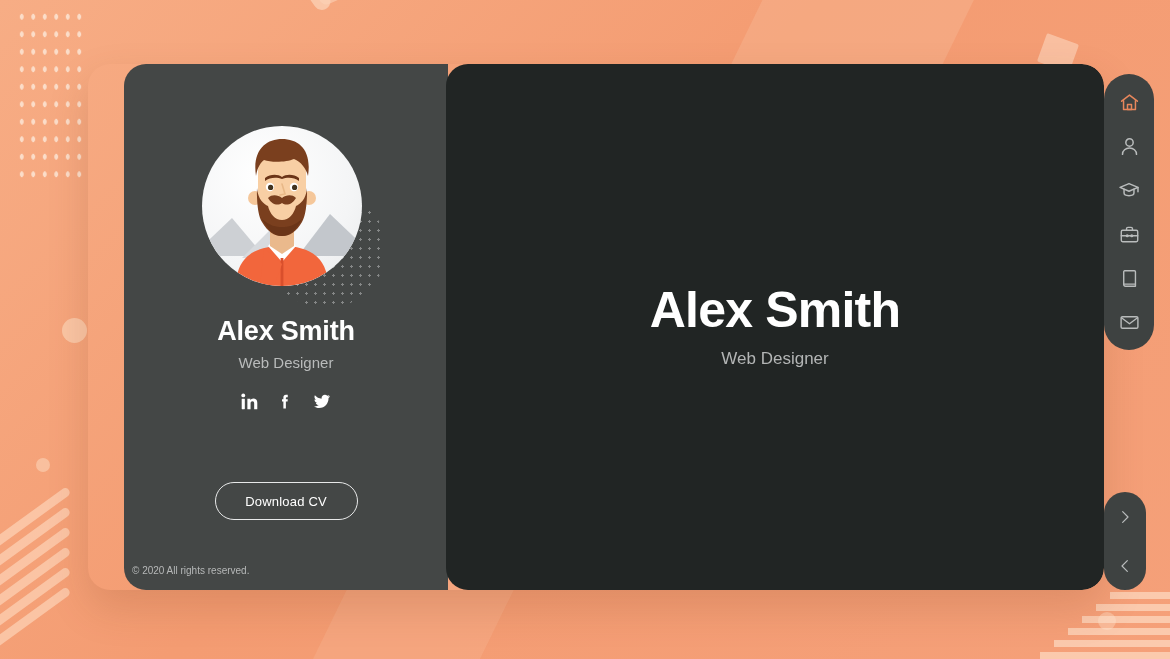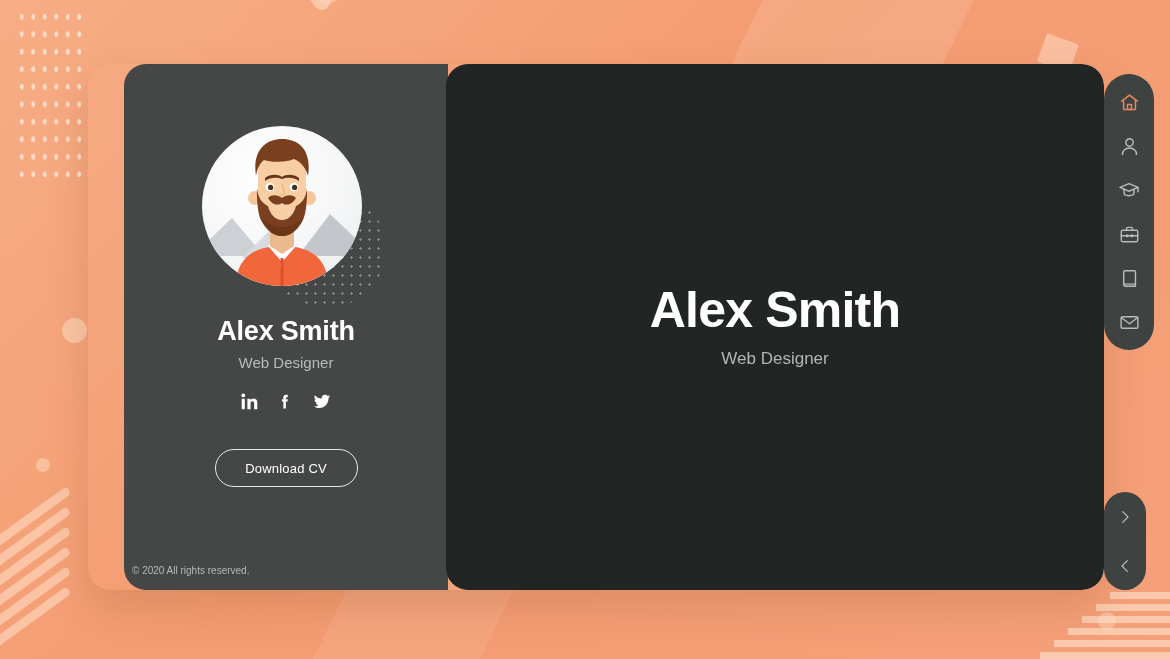--- a/index.html
+++ b/index.html
@@ -217,21 +217,21 @@
     display: flex;
     gap: 20px;
     align-items: center;
   }
   .socials a {
     display: block;
     line-height: 0;
   }
 
   .cv-btn {
-    margin-top: 39px;
+    margin-top: 72px;
     width: 143px;
     height: 38px;
     border-radius: 19px;
     border: 1.6px solid #e8e9e9;
     background: transparent;
     color: #ffffff;
     font-size: 13px;
     font-family: "Liberation Sans", sans-serif;
     letter-spacing: .2px;
     cursor: pointer;

